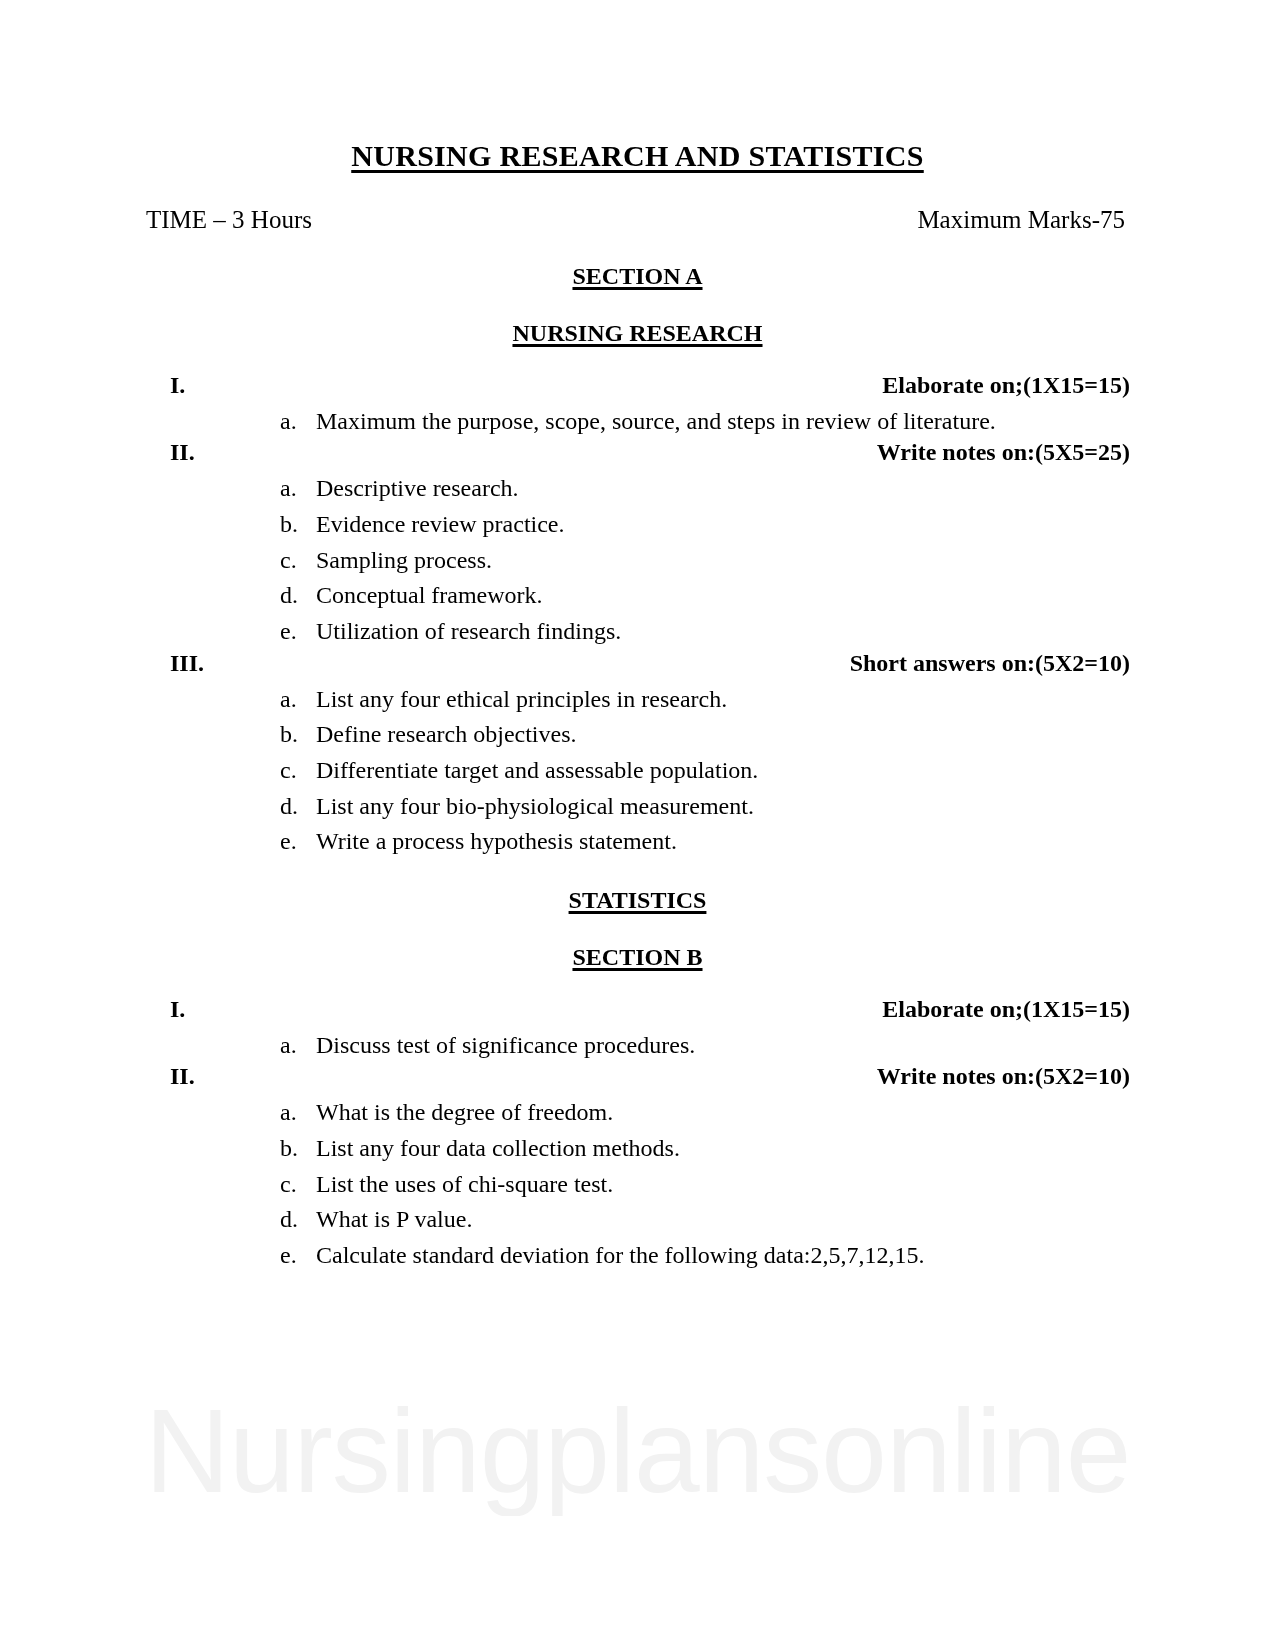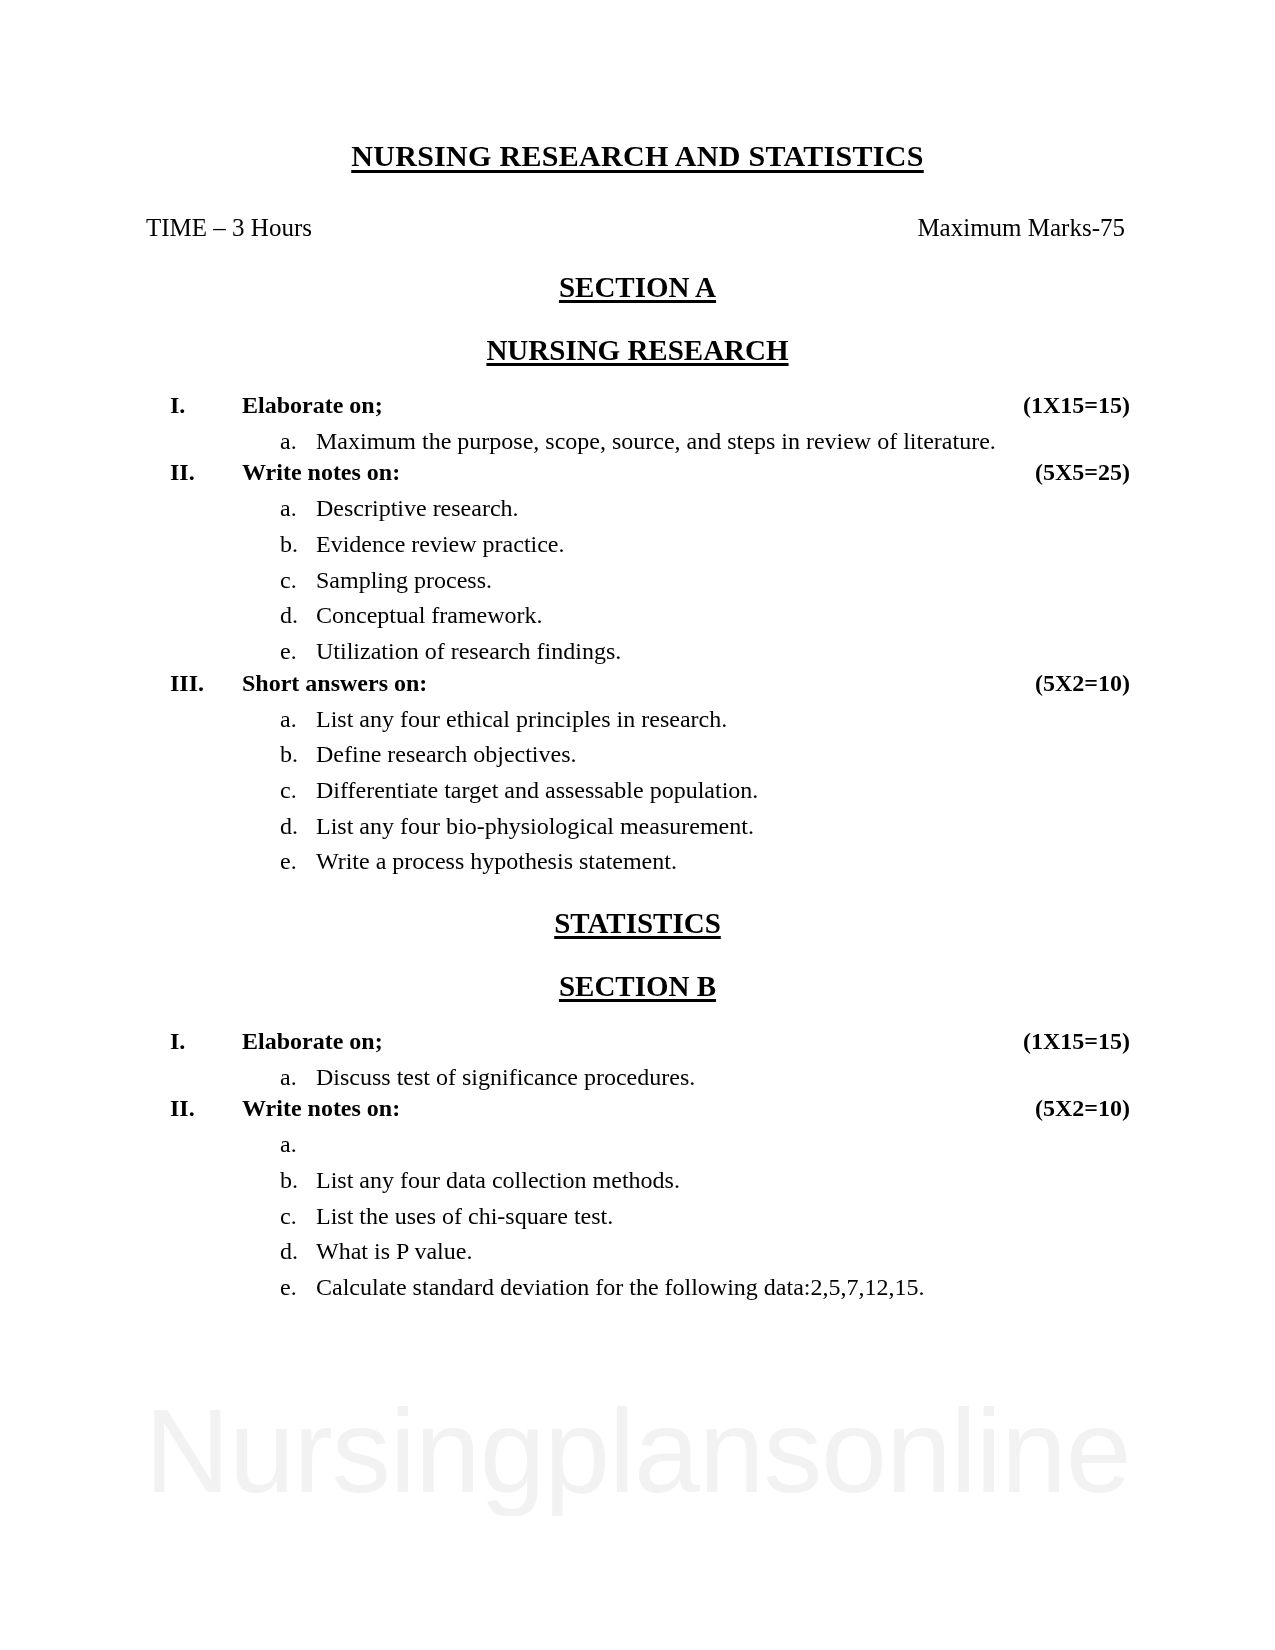--- a/index.html
+++ b/index.html
@@ -43,29 +43,29 @@
     text-decoration-thickness: 2.5px;
   }
 
   
   .meta-row {
     display: flex;
     justify-content: space-between;
     align-items: baseline;
     font-size: 25px;
     padding: 0 150px 0 146px;
-    margin-top: 40px;
+    margin-top: 32px;
   }
   .meta-left { white-space: nowrap; }
   .meta-right { white-space: nowrap; }
 
   
   .section-heading {
     text-align: center;
-    font-size: 29px;
+    font-size: 24px;
     font-weight: bold;
     margin: 0;
     line-height: 1.2;
   }
   .section-heading .u {
     text-decoration: underline;
     text-underline-offset: 3px;
     text-decoration-thickness: 2.5px;
   }
   .sh-top-1 { margin-top: 28px; }
@@ -84,20 +84,21 @@
     line-height: 1.25;
   }
   .q-roman {
     width: 72px;
     flex: 0 0 72px;
     font-weight: bold;
   }
   .q-title {
     flex: 1 1 auto;
     font-weight: bold;
+    text-align: right;
   }
   .q-marks {
     flex: 0 0 auto;
     font-weight: bold;
     white-space: nowrap;
   }
 
   ol.sub-list {
     list-style: none;
     margin: 0;
@@ -255,20 +256,21 @@
 
       <div class="qblock">
         <div class="q-row">
           <span class="q-roman">II.</span>
           <span class="q-title">Write notes on:</span>
           <span class="q-marks">(5X2=10)</span>
         </div>
         <ol class="sub-list">
           <li>
             <span class="sub-letter">a.</span>
+            <span class="sub-text">What is the degree of freedom.</span>
           </li>
           <li>
             <span class="sub-letter">b.</span>
             <span class="sub-text">List any four data collection methods.</span>
           </li>
           <li>
             <span class="sub-letter">c.</span>
             <span class="sub-text">List the uses of chi-square test.</span>
           </li>
           <li>

